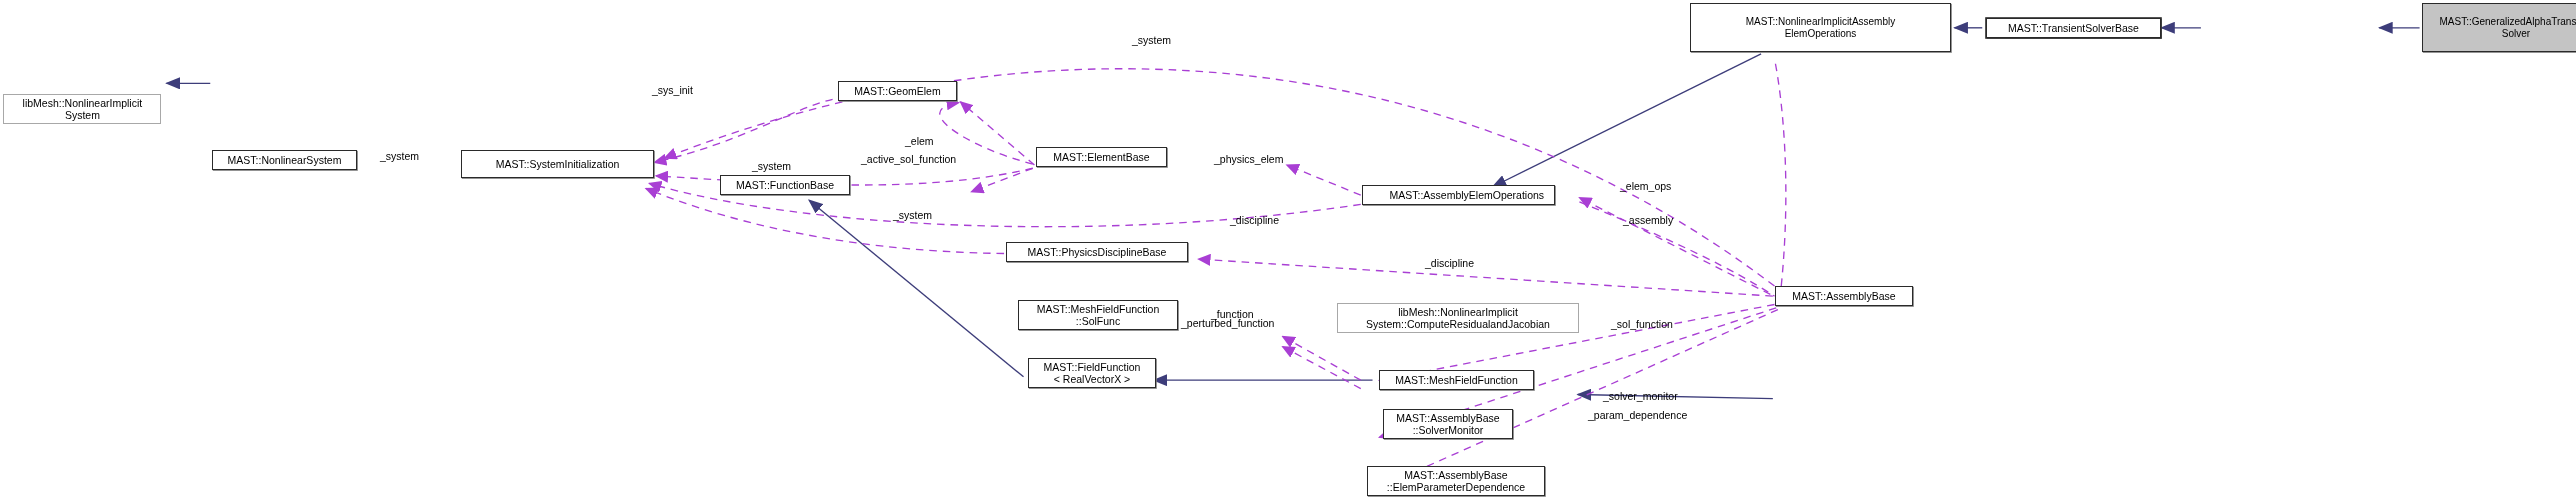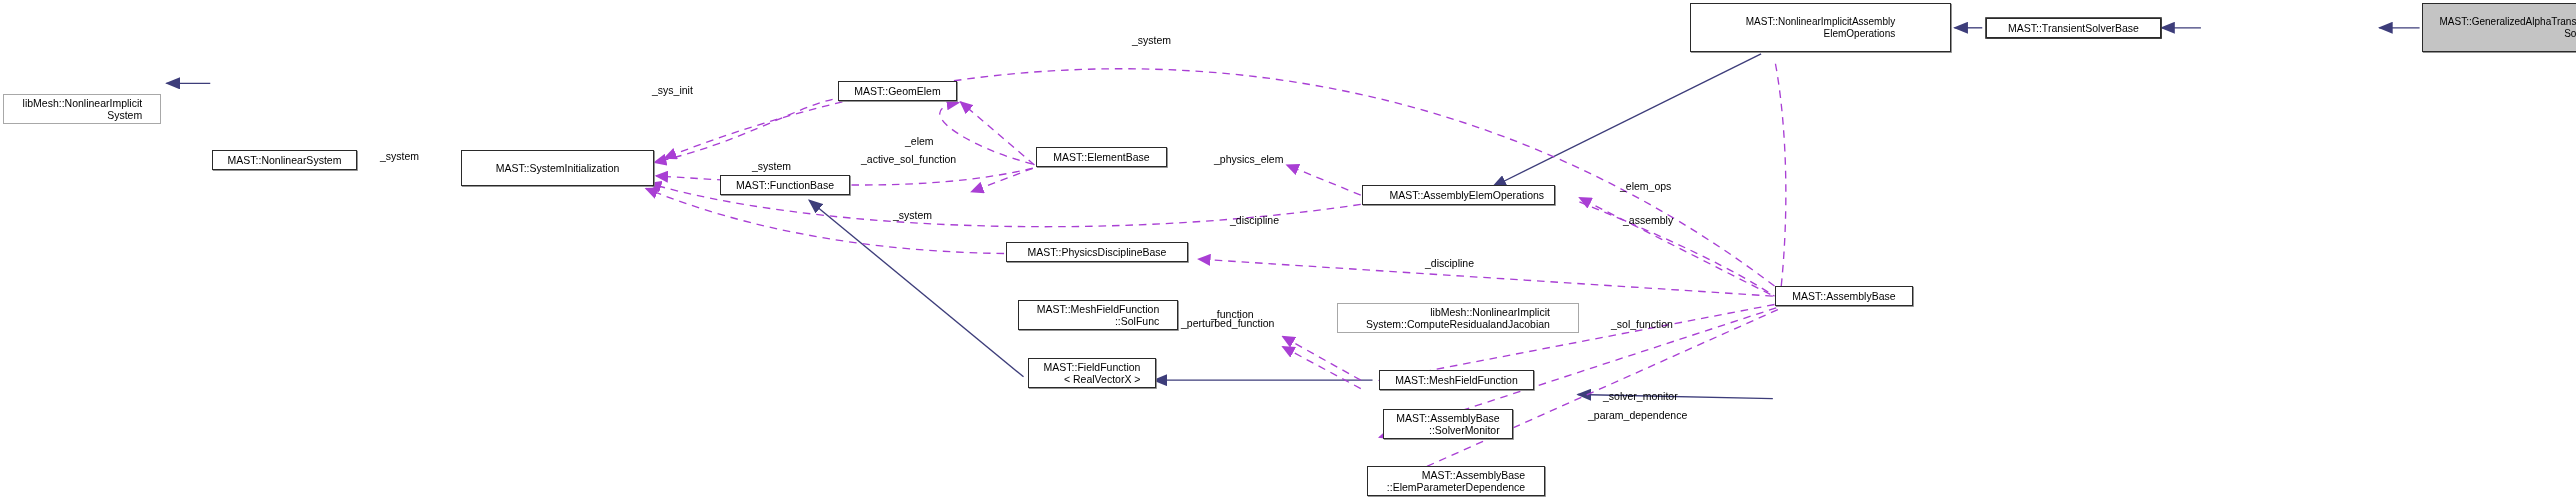--- a/index.html
+++ b/index.html
@@ -1,19 +1,19 @@
 <!DOCTYPE html>
 <html style="font-size:13.5px"><head>
 <meta charset="utf-8">
 <style>
   html,body{margin:0;padding:0;background:#ffffff;}
   body{font-family:"Liberation Sans",sans-serif;}
   #canvas{position:relative;width:2576px;height:498px;background:#fff;overflow:hidden;}
   .node{position:absolute;box-sizing:border-box;background:#fff;border:0.8px solid #000;
-        display:flex;align-items:center;justify-content:center;text-align:right;
+        display:flex;align-items:center;justify-content:center;text-align:center;
         font-size:10.5px;line-height:1.15;color:#000;padding:0.8px 3.4px;}
   .node.thick{border:1.3px solid #2a2a2a;box-shadow:0.8px 0.8px 0 #7a7a7a;}
   .node.thin{border:0.8px solid #a8a8a8;}
   .node.highlight{background:#c4c4c4;border:1.3px solid #2a2a2a;box-shadow:0.8px 0.8px 0 #7a7a7a;}
   .node.dbl{border:1.3px solid #2a2a2a;box-shadow:inset 0 0 0 0.8px #fff, 0 0 0 0.8px #2a2a2a,0.8px 0.8px 0 #7a7a7a;}
   .node span{display:block;}
   .edgelabel{position:absolute;font-size:10.5px;color:#000;white-space:nowrap;}
   svg.wires{position:absolute;left:0;top:0;width:2576px;height:498px;overflow:visible;}
   .inh{fill:none;stroke:#3d3d7a;stroke-width:1.6px;}
   .usg{fill:none;stroke:#a93fd4;stroke-width:1.6px;stroke-dasharray:9 7;}
@@ -94,21 +94,21 @@
     <div>
         <span>libMesh::NonlinearImplicit</span>
          <span>System</span>
       </div>
   </div>
 
   <div class="node thick" style="left:212px;top:150px;width:145px;height:20px;">
     <span>MAST::NonlinearSystem</span>
   </div>
 
-  <div class="node thick" style="left:461px;top:150px;width:193px;height:36px;">
+  <div class="node thick" style="left:461px;top:150px;width:193px;height:28px;">
     <span>MAST::SystemInitialization</span>
   </div>
 
   <div class="node thick" style="left:838px;top:81px;width:119px;height:20px;">
     <span>MAST::GeomElem</span>
   </div>
 
   <div class="node thick" style="left:1036px;top:147px;width:131px;height:20px;">
     <span>MAST::ElementBase</span>
   </div>

